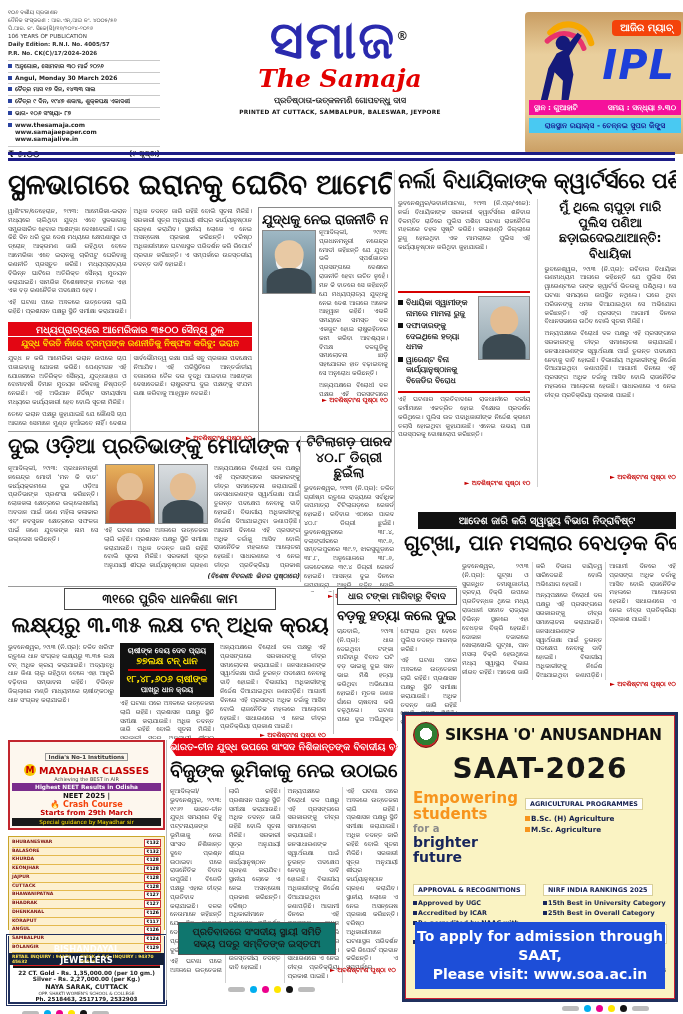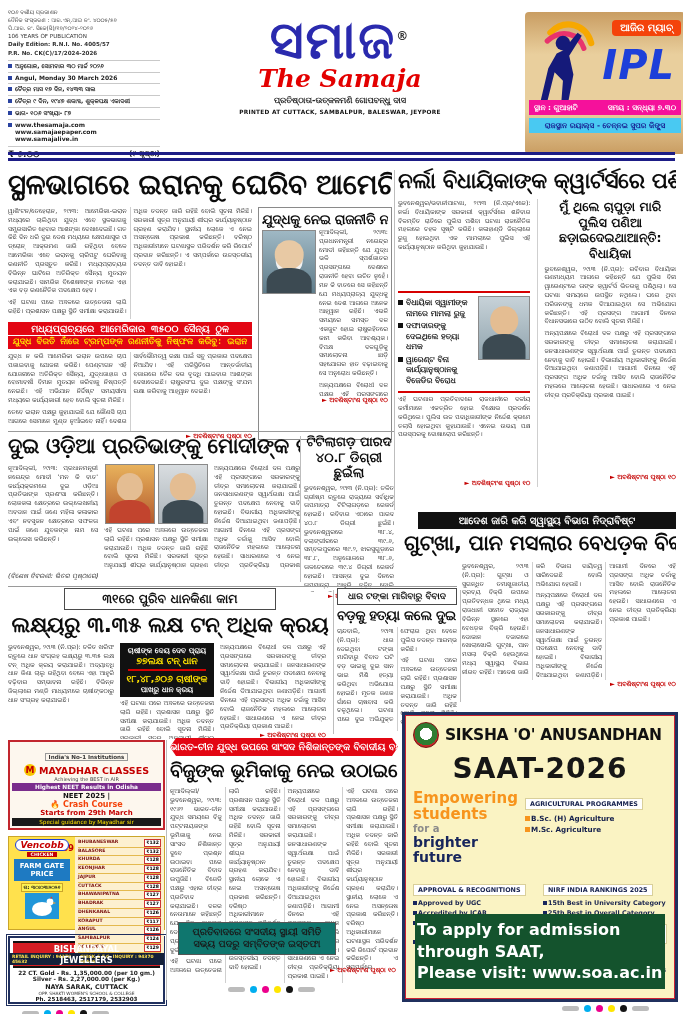--- a/index.html
+++ b/index.html
@@ -129,21 +129,21 @@
   <div class="abs double-rule" style="left:8px;top:152px;width:667px;"></div>
 
   <div class="abs" style="left:8px;top:168px;width:384px;height:262px;">
     <div class="headline" style="font-size:28px;height:36px;">ସ୍ଥଳଭାଗରେ ଇରାନକୁ ଘେରିବ ଆମେରିକା</div>
     <div style="display:flex;gap:6px;margin-top:3px;">
       <div style="width:248px;">
         <div class="body-text cols-2" style="height:112px;">
           <p>ୱାଶିଂଟନ/ତେହେରାନ, ୨୯ା୩: ଆମେରିକା-ଇରାନ ମଧ୍ୟରେ ଚାଲିଥିବା ଯୁଦ୍ଧ ଏବେ ସ୍ଥଳଭାଗକୁ ସମ୍ପ୍ରସାରିତ ହେବାର ଆଶଙ୍କା ଦେଖାଦେଇଛି। ଗତ କିଛି ଦିନ ଧରି ଦୁଇ ଦେଶ ମଧ୍ୟରେ କ୍ଷେପଣାସ୍ତ୍ର ଓ ଡ୍ରୋନ୍ ଆକ୍ରମଣ ଜାରି ରହିଥିବା ବେଳେ ଆମେରିକା ଏବେ ଇରାନକୁ ଚାରିପଟୁ ଘେରିବାକୁ ରଣନୀତି ପ୍ରସ୍ତୁତ କରିଛି। ମଧ୍ୟପ୍ରାଚ୍ୟର ବିଭିନ୍ନ ଘାଟିରେ ଅତିରିକ୍ତ ସୈନ୍ୟ ମୁତୟନ କରାଯାଇଛି। ସାମରିକ ବିଶେଷଜ୍ଞଙ୍କ ମତରେ ଏହା ଏକ ବଡ଼ ରଣନୈତିକ ପଦକ୍ଷେପ ହେବ।</p>
             <p>ଏହି ଘଟଣା ପରେ ଅଞ୍ଚଳରେ ଉତ୍ତେଜନା ଲାଗି ରହିଛି। ପ୍ରଶାସନ ପକ୍ଷରୁ ସ୍ଥିତି ସମୀକ୍ଷା କରାଯାଉଛି। ଅଧିକ ତଦନ୍ତ ଜାରି ରହିଛି ବୋଲି ସୂଚନା ମିଳିଛି। ସରକାରୀ ସୂତ୍ର ଅନୁଯାୟୀ ଶୀଘ୍ର କାର୍ଯ୍ୟାନୁଷ୍ଠାନ ଗ୍ରହଣ କରାଯିବ। ସ୍ଥାନୀୟ ଲୋକେ ଏ ନେଇ ଅସନ୍ତୋଷ ପ୍ରକାଶ କରିଛନ୍ତି। ବରିଷ୍ଠ ଅଧିକାରୀମାନେ ଘଟଣାସ୍ଥଳ ପରିଦର୍ଶନ କରି ରିପୋର୍ଟ ପ୍ରଦାନ କରିଛନ୍ତି। ଏ ସମ୍ପର୍କରେ ଉଚ୍ଚସ୍ତରୀୟ ତଦନ୍ତ ଦାବି ହୋଇଛି।</p>
         </div>
-        <div class="red-banner" style="margin:3px 0;padding:2px 0;font-family:Liberation Mono, monospace;">
+        <div class="red-banner" style="margin:3px 0;padding:2px 0;">
           <div style="font-size:9.6px;white-space:nowrap;overflow:hidden;">ମଧ୍ୟପ୍ରାଚ୍ୟରେ ଆମେରିକାର ୩୫୦୦ ସୈନ୍ୟ ଠୁଳ</div>
           <div class="yl" style="font-size:8.6px;white-space:nowrap;overflow:hidden;border-top:1px solid #ffffff;padding-top:1px;">ଯୁଦ୍ଧ ବିରତି ନାଁରେ ଟ୍ରମ୍ପଙ୍କ ରଣନୀତିକୁ ନିଷ୍ଫଳ କରିବୁ: ଇରାନ</div>
         </div>
         <div class="body-text cols-2" style="height:80px;">
           <p>ଯୁଦ୍ଧ ନ କରି ଆମେରିକା ଇରାନ ଉପରେ ଚାପ ପକାଇବାକୁ ଯୋଜନା କରିଛି। ପେଣ୍ଟାଗନ ଏହି ଯୋଜନାରେ ଅତିରିକ୍ତ ସୈନ୍ୟ, ଯୁଦ୍ଧଜାହାଜ ଓ ବୋମାବର୍ଷୀ ବିମାନ ମୁତୟନ କରିବାକୁ ନିଷ୍ପତ୍ତି ନେଇଛି। ଏହି ଅଭିଯାନ ନିର୍ଦ୍ଦିଷ୍ଟ ସମୟସୀମା ମଧ୍ୟରେ କାର୍ଯ୍ୟକାରୀ ହେବ ବୋଲି ସୂଚନା ମିଳିଛି।</p>
             <p>ତେବେ ଇରାନ ପକ୍ଷରୁ କୁହାଯାଇଛି ଯେ କୌଣସି ଚାପ ଆଗରେ ସେମାନେ ମୁଣ୍ଡ ନୁଆଁଇବେ ନାହିଁ। ଦେଶର ସାର୍ବଭୌମତ୍ୱ ରକ୍ଷା ପାଇଁ ସବୁ ପ୍ରକାର ପଦକ୍ଷେପ ନିଆଯିବ। ଏହି ପରିସ୍ଥିତିରେ ଆନ୍ତର୍ଜାତୀୟ ବଜାରରେ ତୈଳ ଦର ବୃଦ୍ଧି ପାଇବାର ଆଶଙ୍କା ଦେଖାଦେଇଛି। ରାଷ୍ଟ୍ରସଂଘ ଦୁଇ ପକ୍ଷଙ୍କୁ ସଂଯମ ରକ୍ଷା କରିବାକୁ ଆହ୍ୱାନ ଦେଇଛି।</p>
         </div>
         <div class="cont">► ଅବଶିଷ୍ଟାଂଶ ପୃଷ୍ଠା ୧୦</div>
       </div>
       <div style="width:126px;border:1px solid #8a8a8a;padding:3px;">
@@ -212,21 +212,21 @@
           <div class="photo man2" style="width:48px;height:58px;"></div>
         </div>
         <div class="body-text" style="height:44px;margin-top:2px;">
             <p>ଏହି ଘଟଣା ପରେ ଅଞ୍ଚଳରେ ଉତ୍ତେଜନା ଲାଗି ରହିଛି। ପ୍ରଶାସନ ପକ୍ଷରୁ ସ୍ଥିତି ସମୀକ୍ଷା କରାଯାଉଛି। ଅଧିକ ତଦନ୍ତ ଜାରି ରହିଛି ବୋଲି ସୂଚନା ମିଳିଛି। ସରକାରୀ ସୂତ୍ର ଅନୁଯାୟୀ ଶୀଘ୍ର କାର୍ଯ୍ୟାନୁଷ୍ଠାନ ଗ୍ରହଣ କରାଯିବ। ସ୍ଥାନୀୟ ଲୋକେ ଏ ନେଇ ଅସନ୍ତୋଷ ପ୍ରକାଶ କରିଛନ୍ତି। ବରିଷ୍ଠ ଅଧିକାରୀମାନେ ଘଟଣାସ୍ଥଳ ପରିଦର୍ଶନ କରି ରିପୋର୍ଟ ପ୍ରଦାନ କରିଛନ୍ତି। ଏ ସମ୍ପର୍କରେ ଉଚ୍ଚସ୍ତରୀୟ ତଦନ୍ତ ଦାବି ହୋଇଛି।</p>
           </div>
       </div>
       <div class="body-text" style="width:86px;height:106px;">
           <p>ଅନ୍ୟପକ୍ଷରେ ବିରୋଧୀ ଦଳ ପକ୍ଷରୁ ଏହି ପ୍ରସଙ୍ଗରେ ସରକାରଙ୍କୁ ତୀବ୍ର ସମାଲୋଚନା କରାଯାଇଛି। ଜନସାଧାରଣଙ୍କ ସ୍ୱାର୍ଥରକ୍ଷା ପାଇଁ ତୁରନ୍ତ ପଦକ୍ଷେପ ନେବାକୁ ଦାବି ହୋଇଛି। ବିଭାଗୀୟ ଅଧିକାରୀଙ୍କୁ ନିର୍ଦ୍ଦେଶ ଦିଆଯାଇଥିବା ଜଣାପଡ଼ିଛି। ଆଗାମୀ ଦିନରେ ଏହି ପ୍ରସଙ୍ଗ ଅଧିକ ଚର୍ଚ୍ଚାକୁ ଆସିବ ବୋଲି ରାଜନୈତିକ ମହଲରେ ଆଲୋଚନା ହେଉଛି। ସାଧାରଣରେ ଏ ନେଇ ତୀବ୍ର ପ୍ରତିକ୍ରିୟା ପ୍ରକାଶ ପାଇଛି।</p>
         </div>
     </div>
-    <div style="text-align:left;font-size:6.6px;font-weight:normal;font-style:italic;margin-top:2px;">(ବିଶେଷ ବିବରଣୀ: ଭିତର ପୃଷ୍ଠାରେ)</div>
+    <div style="text-align:right;font-size:6.6px;font-weight:bold;font-style:italic;margin-top:2px;">(ବିଶେଷ ବିବରଣୀ: ଭିତର ପୃଷ୍ଠାରେ)</div>
   </div>
 
   <div class="abs" style="left:304px;top:434px;width:90px;height:150px;">
     <div style="font-weight:bold;font-size:13px;line-height:1.2;text-align:center;color:#0b0b0b;">ଟିଟିଲାଗଡ଼ ପାରଦ ୪୦.୮ ଡିଗ୍ରୀ ଛୁଇଁଲା</div>
     <div class="body-text" style="height:108px;margin-top:3px;">
         <p>ଭୁବନେଶ୍ୱର, ୨୯ା୩ (ନି.ପ୍ର): ଚଳିତ ଗ୍ରୀଷ୍ମ ଋତୁରେ ରାଜ୍ୟରେ ସର୍ବାଧିକ ତାପମାତ୍ରା ଟିଟିଲାଗଡ଼ରେ ରେକର୍ଡ ହୋଇଛି। ରବିବାର ଏଠାରେ ପାରଦ ୪୦.୮ ଡିଗ୍ରୀ ଛୁଇଁଛି। ଭୁବନେଶ୍ୱରରେ ୩୮.୪, ବଲାଙ୍ଗୀରରେ ୩୯.୬, ସମ୍ବଲପୁରରେ ୩୯.୨, ଝାରସୁଗୁଡ଼ାରେ ୩୮.୮, ଅନୁଗୋଳରେ ୩୮.୬, ତାଳଚେରରେ ୩୯.୪ ଡିଗ୍ରୀ ରେକର୍ଡ ହୋଇଛି। ଆସନ୍ତା ଦୁଇ ଦିନରେ ତାପମାତ୍ରା ଆହୁରି ବଢ଼ିବ ବୋଲି ପାଣିପାଗ ବିଭାଗ ସୂଚନା ଦେଇଛି।</p>
       </div>
     <div class="cont">► ଅବଶିଷ୍ଟାଂଶ ପୃଷ୍ଠା ୧୦</div>
   </div>
 
@@ -311,33 +311,20 @@
       <div style="background:#7a2d8c;color:#fff;font-size:5.8px;font-weight:bold;padding:1px 0;margin-top:1px;">Highest NEET Results in Odisha</div>
       <div style="font-size:7px;font-weight:bold;color:#111;margin-top:1px;">NEET 2025 |</div>
       <div style="font-size:8px;font-weight:bold;color:#f4430a;">🔥 <span>Crash Course</span></div>
       <div style="font-size:7px;font-weight:bold;color:#c40000;">Starts from 29th March</div>
       <div style="background:#1a1a1a;color:#ffe400;font-size:5.6px;padding:1px 0;margin-top:1px;">Special guidance by Mayadhar sir</div>
       <div style="font-size:8.6px;font-weight:bold;color:#c40000;margin-top:17px;">☎ <span>89174 77315</span></div>
     </div>
 
     <div style="margin-top:6px;border:1px solid #caa52a;background:#ffe14d;height:92px;display:flex;flex-direction:column;">
       <div style="display:flex;flex:1;">
-        <div style="width:62px;padding:2px;display:flex;flex-direction:column;align-items:center;">
-          <div style="background:#fff;border:1.5px solid #1d3fd9;border-radius:8px;padding:0 4px;color:#c40000;font-weight:bold;font-style:italic;font-size:9px;">Vencobb</div>
-          <div style="background:#c40000;color:#fff;font-size:4.6px;font-weight:bold;padding:0 4px;margin-top:1px;">CHICKEN</div>
-          <div style="background:#1e7ac2;color:#fff;font-weight:bold;font-size:7px;text-align:center;padding:3px 2px;margin-top:2px;width:52px;">FARM GATE PRICE</div>
-          <div style="background:#fff352;border:1px solid #caa52a;font-size:5px;font-weight:bold;margin-top:2px;padding:0 2px;">ତା: ୩୦ା୦୩ା୨୦୨୬</div>
-          <svg width="34" height="26" viewBox="0 0 34 26" style="margin-top:1px;">
-            <rect x="0" y="0" width="34" height="26" fill="#2196d9"></rect>
-            <ellipse cx="17" cy="16" rx="10" ry="7" fill="#ffffff"></ellipse>
-            <circle cx="25" cy="9" r="3.4" fill="#ffffff"></circle>
-            <path d="M25 5.6 l1.4-2 1.2 1.6 z" fill="#e03a2f"></path>
-            <path d="M28.2 9 l3 1 -3 1 z" fill="#f2a33c"></path>
-          </svg>
-        </div>
         <div style="flex:1;background:#fdf0cf;padding:2px 3px 0 3px;overflow:hidden;">
           <div class="vrow">
               <span>BHUBANESWAR</span>
               <span class="pr">₹132</span>
             </div>
           <div class="vrow">
               <span>BALASORE</span>
               <span class="pr">₹132</span>
             </div>
           <div class="vrow">
@@ -473,21 +460,21 @@
         <div class="saat-item" style="font-size:6.4px;margin-top:3px;">
             <span class="sq" style="background:#17255c;width:4px;height:4px;"></span>
             <span>Ranked in QS World Rankings 2026</span>
           </div>
         <div class="saat-item" style="font-size:6.4px;">
             <span class="sq" style="background:#17255c;width:4px;height:4px;"></span>
             <span>Ranked in Times World Rankings 2026</span>
           </div>
       </div>
     </div>
-    <div style="position:absolute;left:10px;right:10px;bottom:10px;background:#14532d;color:#fff;font-weight:bold;font-size:16px;line-height:1.35;padding:5px 2px;">
+    <div style="position:absolute;left:10px;right:10px;bottom:10px;background:#1d4ed8;color:#fff;text-align:center;font-weight:bold;font-size:14px;line-height:1.35;padding:5px 2px;">
       <div>To apply for admission through SAAT,</div>
       <div>Please visit: www.soa.ac.in</div>
     </div>
   </div>
 
   <div class="regmarks abs" style="left:562px;top:1005px;">
     <span class="rm gray"></span>
       <span class="rm c"></span>
       <span class="rm m"></span>
       <span class="rm y"></span>

